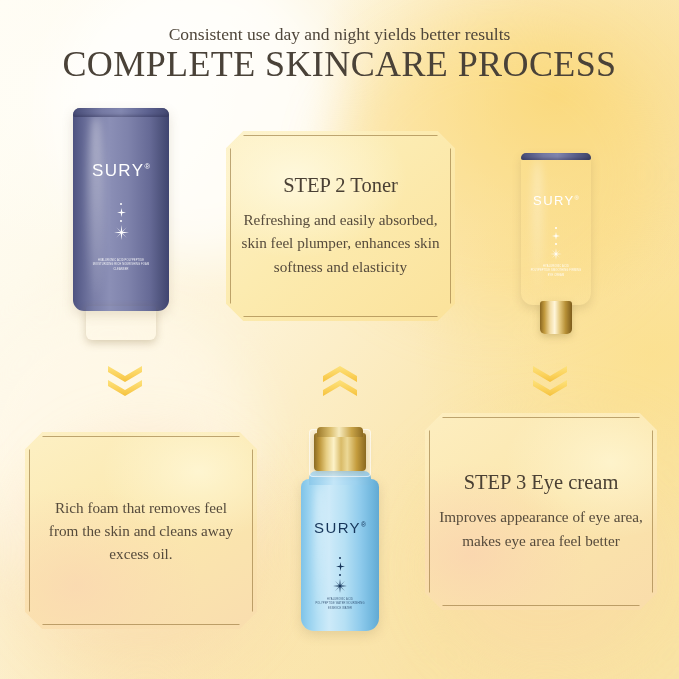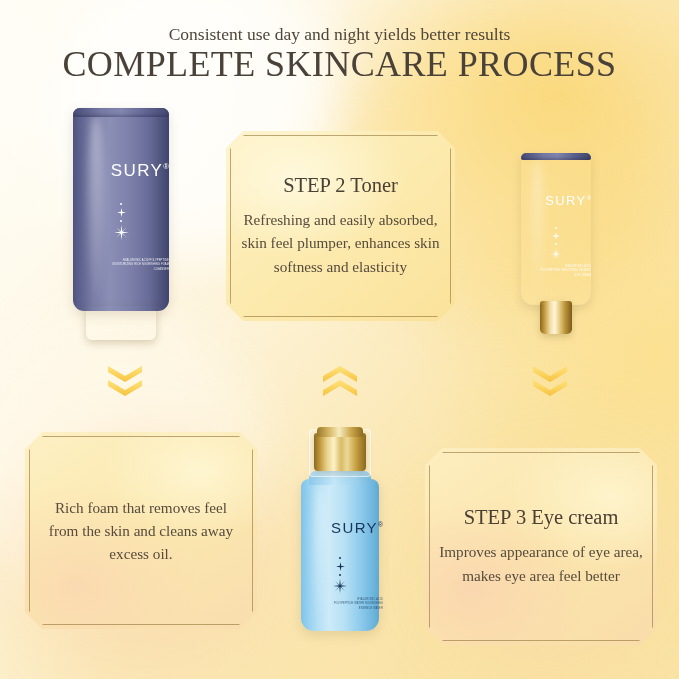--- a/index.html
+++ b/index.html
@@ -130,21 +130,21 @@
   }
   #card-step1 .card-fill {
     background:
       radial-gradient(ellipse 75% 70% at 22% 78%, rgba(250,213,178,0.70) 0%, rgba(250,213,178,0) 72%),
       radial-gradient(ellipse 60% 50% at 75% 20%, rgba(255,248,216,0.80) 0%, rgba(255,248,216,0) 70%),
       linear-gradient(150deg, #fdf0c4 0%, #fbe8ae 50%, #f9ddae 100%);
   }
 
   
   #card-step3 {
-    left: 425px; top: 448px; width: 232px; height: 197px;
+    left: 425px; top: 413px; width: 232px; height: 197px;
   }
   #card-step3 .card-fill {
     background:
       radial-gradient(ellipse 70% 65% at 20% 72%, rgba(250,209,176,0.72) 0%, rgba(250,209,176,0) 72%),
       radial-gradient(ellipse 65% 55% at 80% 25%, rgba(255,247,212,0.78) 0%, rgba(255,247,212,0) 70%),
       linear-gradient(145deg, #fdeec0 0%, #fbe6ac 50%, #f9dcaa 100%);
   }
 
   
   .chev-group {
@@ -294,21 +294,21 @@
     background: linear-gradient(180deg, rgba(255,255,255,0.40), rgba(255,255,255,0.06));
     filter: blur(4px);
     pointer-events: none;
   }
 
   
   .label {
     position: absolute;
     left: 0;
     width: 100%;
-    text-align: right;
+    text-align: center;
     pointer-events: none;
     font-family: "Liberation Sans", sans-serif;
   }
   .brand {
     color: #ffffff;
     letter-spacing: 1.4px;
     font-weight: 400;
   }
   .brand .reg { font-size: 0.45em; vertical-align: super; letter-spacing: 0; }
   .brand-dark { color: #16355a; }

